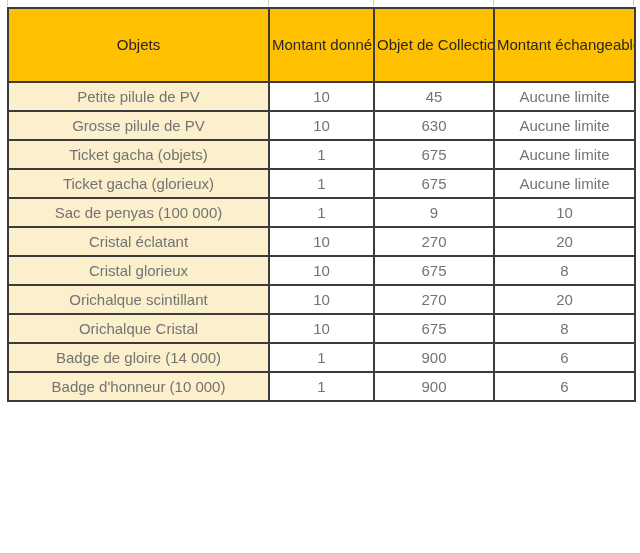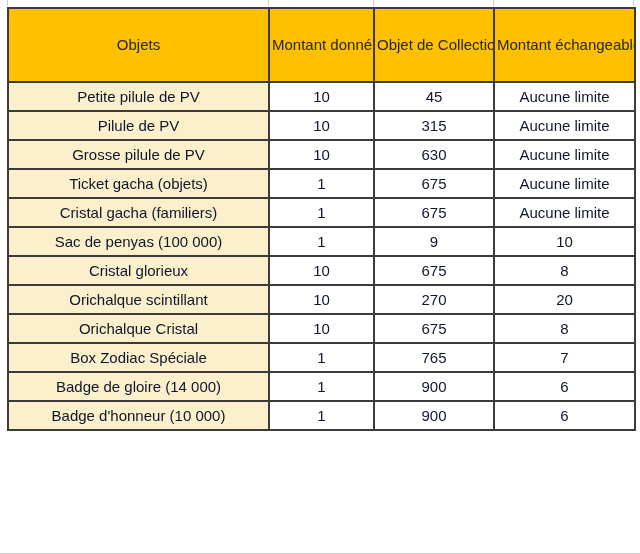--- a/index.html
+++ b/index.html
@@ -40,21 +40,21 @@
   }
   th {
     background: #ffc000;
     color: #262626;
     font-weight: 400;
     height: 72px;
     line-height: 20px;
   }
   td {
     height: 27px;
-    color: #0f172a;
+    color: #737373;
     background: #ffffff;
   }
   td.col-label {
     background: #fbefcc;
   }
   
   .gridline-stub {
     position: absolute;
     background: #cfcfcf;
   }
@@ -81,72 +81,66 @@
       </tr>
     </thead>
     <tbody>
         <tr>
           <td class="col-label">Petite pilule de PV</td>
           <td>10</td>
           <td>45</td>
           <td>Aucune limite</td>
         </tr>
         <tr>
-          <td class="col-label">Pilule de PV</td>
-          <td>10</td>
-          <td>315</td>
-          <td>Aucune limite</td>
-        </tr>
-        <tr>
           <td class="col-label">Grosse pilule de PV</td>
           <td>10</td>
           <td>630</td>
           <td>Aucune limite</td>
         </tr>
         <tr>
           <td class="col-label">Ticket gacha (objets)</td>
           <td>1</td>
           <td>675</td>
           <td>Aucune limite</td>
         </tr>
         <tr>
-          <td class="col-label">Cristal gacha (familiers)</td>
+          <td class="col-label">Ticket gacha (glorieux)</td>
           <td>1</td>
           <td>675</td>
           <td>Aucune limite</td>
         </tr>
         <tr>
           <td class="col-label">Sac de penyas (100 000)</td>
           <td>1</td>
           <td>9</td>
           <td>10</td>
+        </tr>
+        <tr>
+          <td class="col-label">Cristal éclatant</td>
+          <td>10</td>
+          <td>270</td>
+          <td>20</td>
         </tr>
         <tr>
           <td class="col-label">Cristal glorieux</td>
           <td>10</td>
           <td>675</td>
           <td>8</td>
         </tr>
         <tr>
           <td class="col-label">Orichalque scintillant</td>
           <td>10</td>
           <td>270</td>
           <td>20</td>
         </tr>
         <tr>
           <td class="col-label">Orichalque Cristal</td>
           <td>10</td>
           <td>675</td>
           <td>8</td>
-        </tr>
-        <tr>
-          <td class="col-label">Box Zodiac Spéciale</td>
-          <td>1</td>
-          <td>765</td>
-          <td>7</td>
         </tr>
         <tr>
           <td class="col-label">Badge de gloire (14 000)</td>
           <td>1</td>
           <td>900</td>
           <td>6</td>
         </tr>
         <tr>
           <td class="col-label">Badge d'honneur (10 000)</td>
           <td>1</td>

